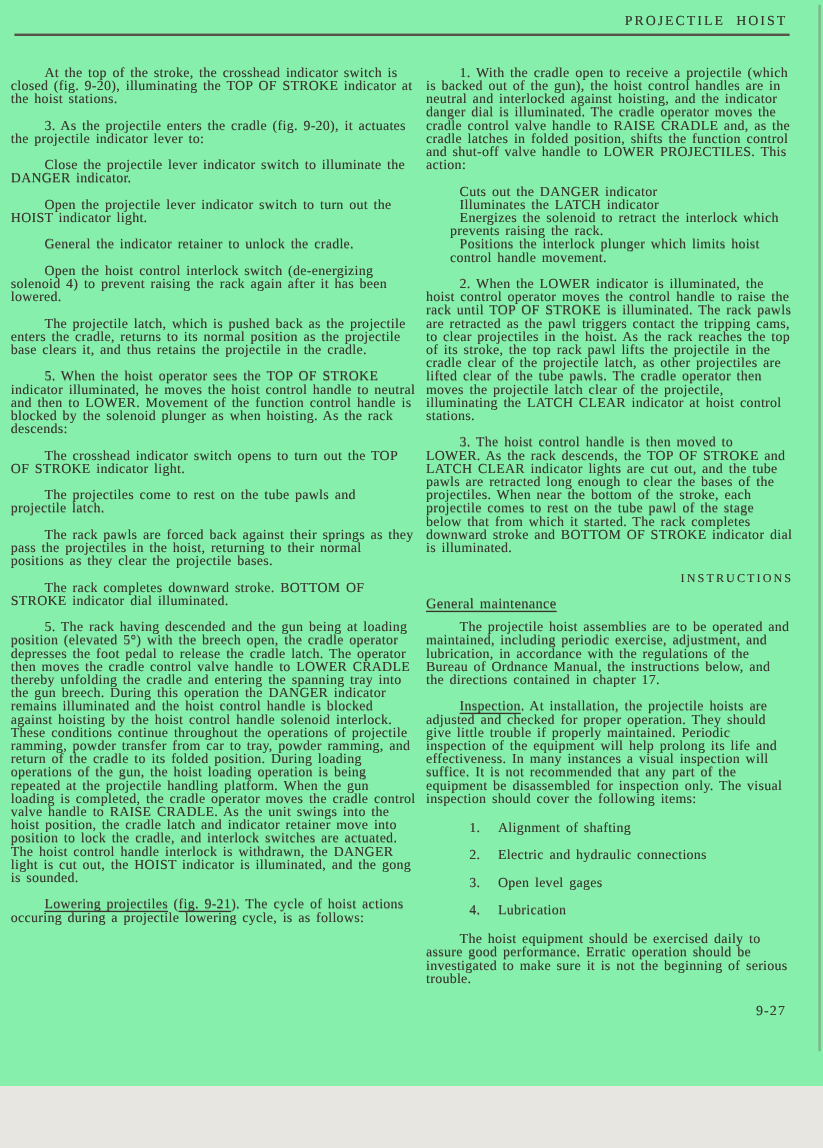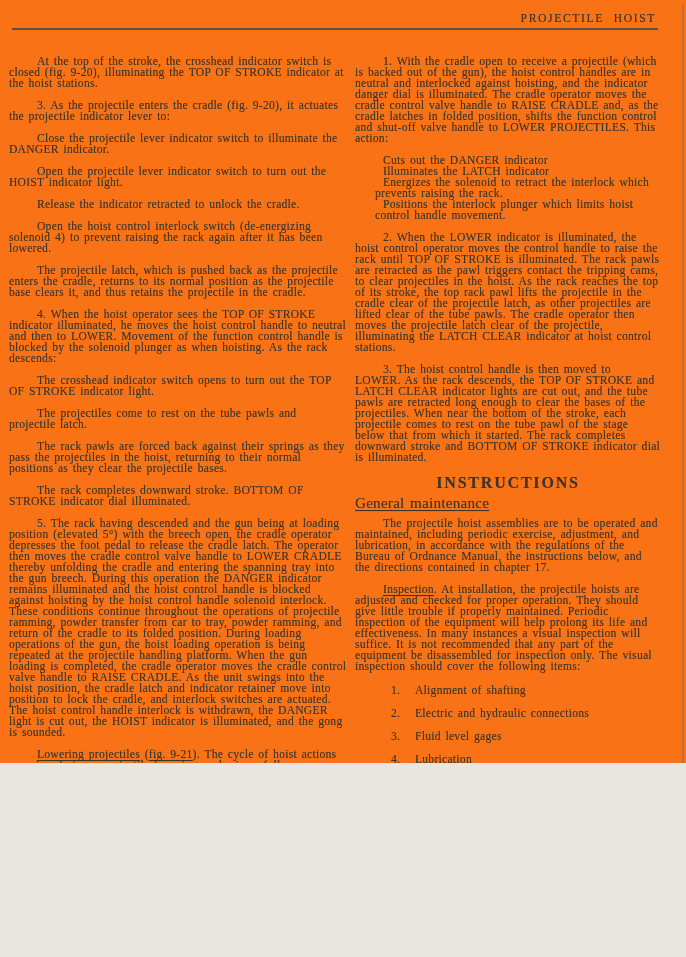--- a/index.html
+++ b/index.html
@@ -1,20 +1,20 @@
 <!DOCTYPE html>
 <html><head>
 <meta charset="utf-8">
 <style>
   html,body{margin:0;padding:0;background:#e8e6e0;}
   .page{
     position:relative;
-    width:686px;height:763px;
+    width:686px;height:905px;
     margin:0 auto;
-    background:#f97316;
+    background:#86efac;
     font-family:"Liberation Serif", serif;
     color:#3a352d;
     font-size:11.5px;
     line-height:11px;
     letter-spacing:0.3px;
     word-spacing:1.5px;
     overflow:hidden;
     text-shadow:0.2px 0.2px 0.3px rgba(58,53,46,0.45);
   }
   .page-header{padding-top:13px;}
@@ -30,26 +30,26 @@
   .col-left{width:338px;}
   .col-right{width:306px;margin-left:8px;}
   p.para{margin:0 0 11px;text-indent:28px;}
   .mt-md{margin-top:11px;}
   .mt-lg{margin-top:22px;}
   .u{text-decoration:underline;text-underline-offset:2px;}
   .action-list{margin:0 0 11px;}
   .action-item{margin:0;padding-left:20px;text-indent:8px;}
   .instructions-heading{
     margin:14px 0 10px;
-    font-size:16px;font-weight:bold;
-    text-align:center;letter-spacing:1.8px;word-spacing:3px;
+    font-size:10px;font-weight:normal;
+    text-align:right;letter-spacing:1.8px;word-spacing:3px;
   }
   .gen-maint-heading{
     margin:0 0 9px;
-    font-size:15px;font-weight:normal;
+    font-size:12px;font-weight:normal;
   }
   .insp-list{list-style:none;margin:13px 0 13px;padding:0 0 0 36px;}
   .insp-item{margin:0 0 12px;}
   .insp-num{display:inline-block;width:24px;text-indent:0;}
   .page-number{margin-top:16px;text-align:right;padding-right:6px;letter-spacing:1px;}
   .scan-edge{
     position:absolute;top:4px;right:2px;
     width:2px;height:872px;
     background:rgba(116,110,100,0.45);
   }
@@ -64,24 +64,24 @@
     <div class="header-rule"></div>
   </header>
 
   <main class="columns">
 
     <section class="col-left">
       <p class="para">At the top of the stroke, the crosshead indicator switch is closed (fig. 9-20), illuminating the TOP OF STROKE indicator at the hoist stations.</p>
       <p class="para mt-md">3.  As the projectile enters the cradle (fig. 9-20), it actuates the projectile indicator lever to:</p>
       <p class="para">Close the projectile lever indicator switch to illuminate the DANGER indicator.</p>
       <p class="para">Open the projectile lever indicator switch to turn out the HOIST indicator light.</p>
-      <p class="para">Release the indicator retracted to unlock the cradle.</p>
+      <p class="para">General the indicator retainer to unlock the cradle.</p>
       <p class="para">Open the hoist control interlock switch (de-energizing solenoid 4) to prevent raising the rack again after it has been lowered.</p>
       <p class="para">The projectile latch, which is pushed back as the projectile enters the cradle, returns to its normal position as the projectile base clears it, and thus retains the projectile in the cradle.</p>
-      <p class="para">4.  When the hoist operator sees the TOP OF STROKE indicator illuminated, he moves the hoist control handle to neutral and then to LOWER.  Movement of the function control handle is blocked by the solenoid plunger as when hoisting.  As the rack descends:</p>
+      <p class="para">5.  When the hoist operator sees the TOP OF STROKE indicator illuminated, he moves the hoist control handle to neutral and then to LOWER.  Movement of the function control handle is blocked by the solenoid plunger as when hoisting.  As the rack descends:</p>
       <p class="para">The crosshead indicator switch opens to turn out the TOP OF STROKE indicator light.</p>
       <p class="para">The projectiles come to rest on the tube pawls and projectile latch.</p>
       <p class="para">The rack pawls are forced back against their springs as they pass the projectiles in the hoist, returning to their normal positions as they clear the projectile bases.</p>
       <p class="para">The rack completes downward stroke.  BOTTOM OF STROKE indicator dial illuminated.</p>
       <p class="para mt-md">5.  The rack having descended and the gun being at loading position (elevated 5°) with the breech open, the cradle operator depresses the foot pedal to release the cradle latch.  The operator then moves the cradle control valve handle to LOWER CRADLE thereby unfolding the cradle and entering the spanning tray into the gun breech.  During this operation the DANGER indicator remains illuminated and the hoist control handle is blocked against hoisting by the hoist control handle solenoid interlock.  These conditions continue throughout the operations of projectile ramming, powder transfer from car to tray, powder ramming, and return of the cradle to its folded position.  During loading operations of the gun, the hoist loading operation is being repeated at the projectile handling platform.  When the gun loading is completed, the cradle operator moves the cradle control valve handle to RAISE CRADLE.  As the unit swings into the hoist position, the cradle latch and indicator retainer move into position to lock the cradle, and interlock switches are actuated.  The hoist control handle interlock is withdrawn, the DANGER light is cut out, the HOIST indicator is illuminated, and the gong is sounded.</p>
       <p class="para mt-lg"><span class="u">Lowering projectiles</span><span> (</span><span class="u">fig. 9-21</span><span>).  The cycle of hoist actions occuring during a projectile lowering cycle, is as follows:</span></p>
     </section>
 
     <section class="col-right">
       <p class="para">1.  With the cradle open to receive a projectile (which is backed out of the gun), the hoist control handles are in neutral and interlocked against hoisting, and the indicator danger dial is illuminated.  The cradle operator moves the cradle control valve handle to RAISE CRADLE and, as the cradle latches in folded position, shifts the function control and shut-off valve handle to LOWER PROJECTILES.  This action:</p>
@@ -99,21 +99,21 @@
       <h2 class="instructions-heading">INSTRUCTIONS</h2>
       <h3 class="gen-maint-heading u">General maintenance</h3>
 
       <p class="para">The projectile hoist assemblies are to be operated and maintained, including periodic exercise, adjustment, and lubrication, in accordance with the regulations of the Bureau of Ordnance Manual, the instructions below, and the directions contained in chapter 17.</p>
 
       <p class="para mt-md"><span class="u">Inspection</span><span>.  At installation, the projectile hoists are adjusted and checked for proper operation.  They should give little trouble if properly maintained.  Periodic inspection of the equipment will help prolong its life and effectiveness.  In many instances a visual inspection will suffice.  It is not recommended that any part of the equipment be disassembled for inspection only.  The visual inspection should cover the following items:</span></p>
 
       <ol class="insp-list">
         <li class="insp-item"><span class="insp-num">1.</span><span>Alignment of shafting</span></li>
         <li class="insp-item"><span class="insp-num">2.</span><span>Electric and hydraulic connections</span></li>
-        <li class="insp-item"><span class="insp-num">3.</span><span>Fluid level gages</span></li>
+        <li class="insp-item"><span class="insp-num">3.</span><span>Open level gages</span></li>
         <li class="insp-item"><span class="insp-num">4.</span><span>Lubrication</span></li>
       </ol>
 
       <p class="para mt-md">The hoist equipment should be exercised daily to assure good performance.  Erratic operation should be investigated to make sure it is not the beginning of serious trouble.</p>
 
       <div class="page-number">9-27</div>
     </section>
 
   </main>
 

